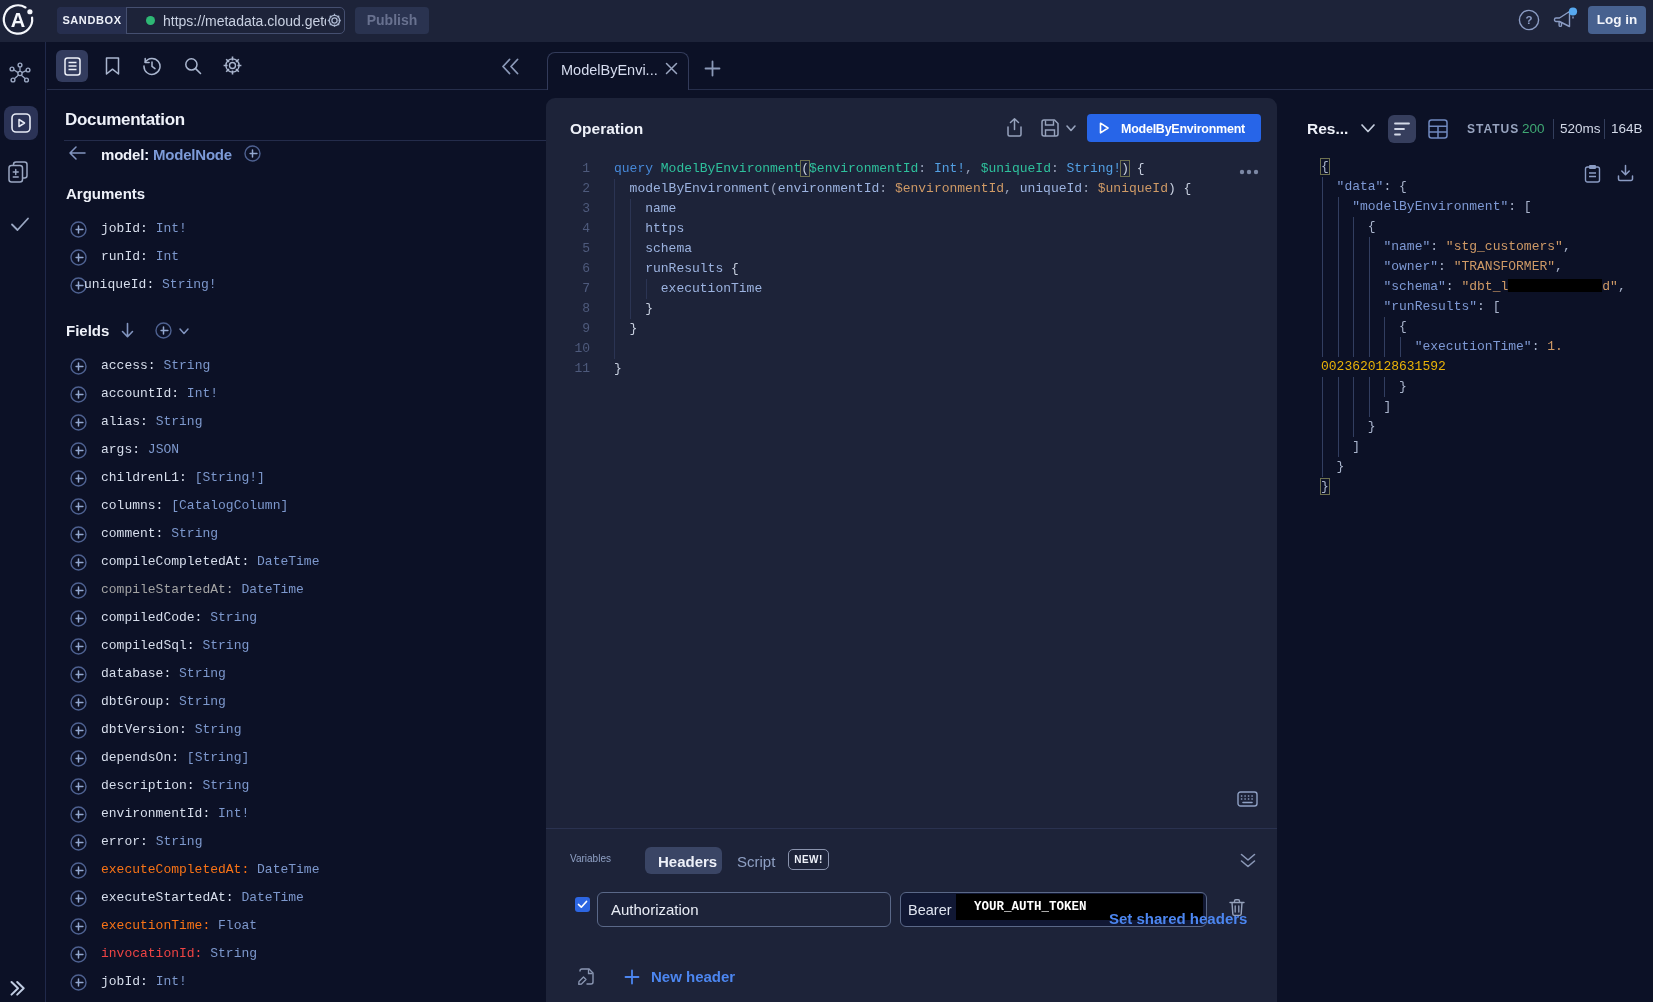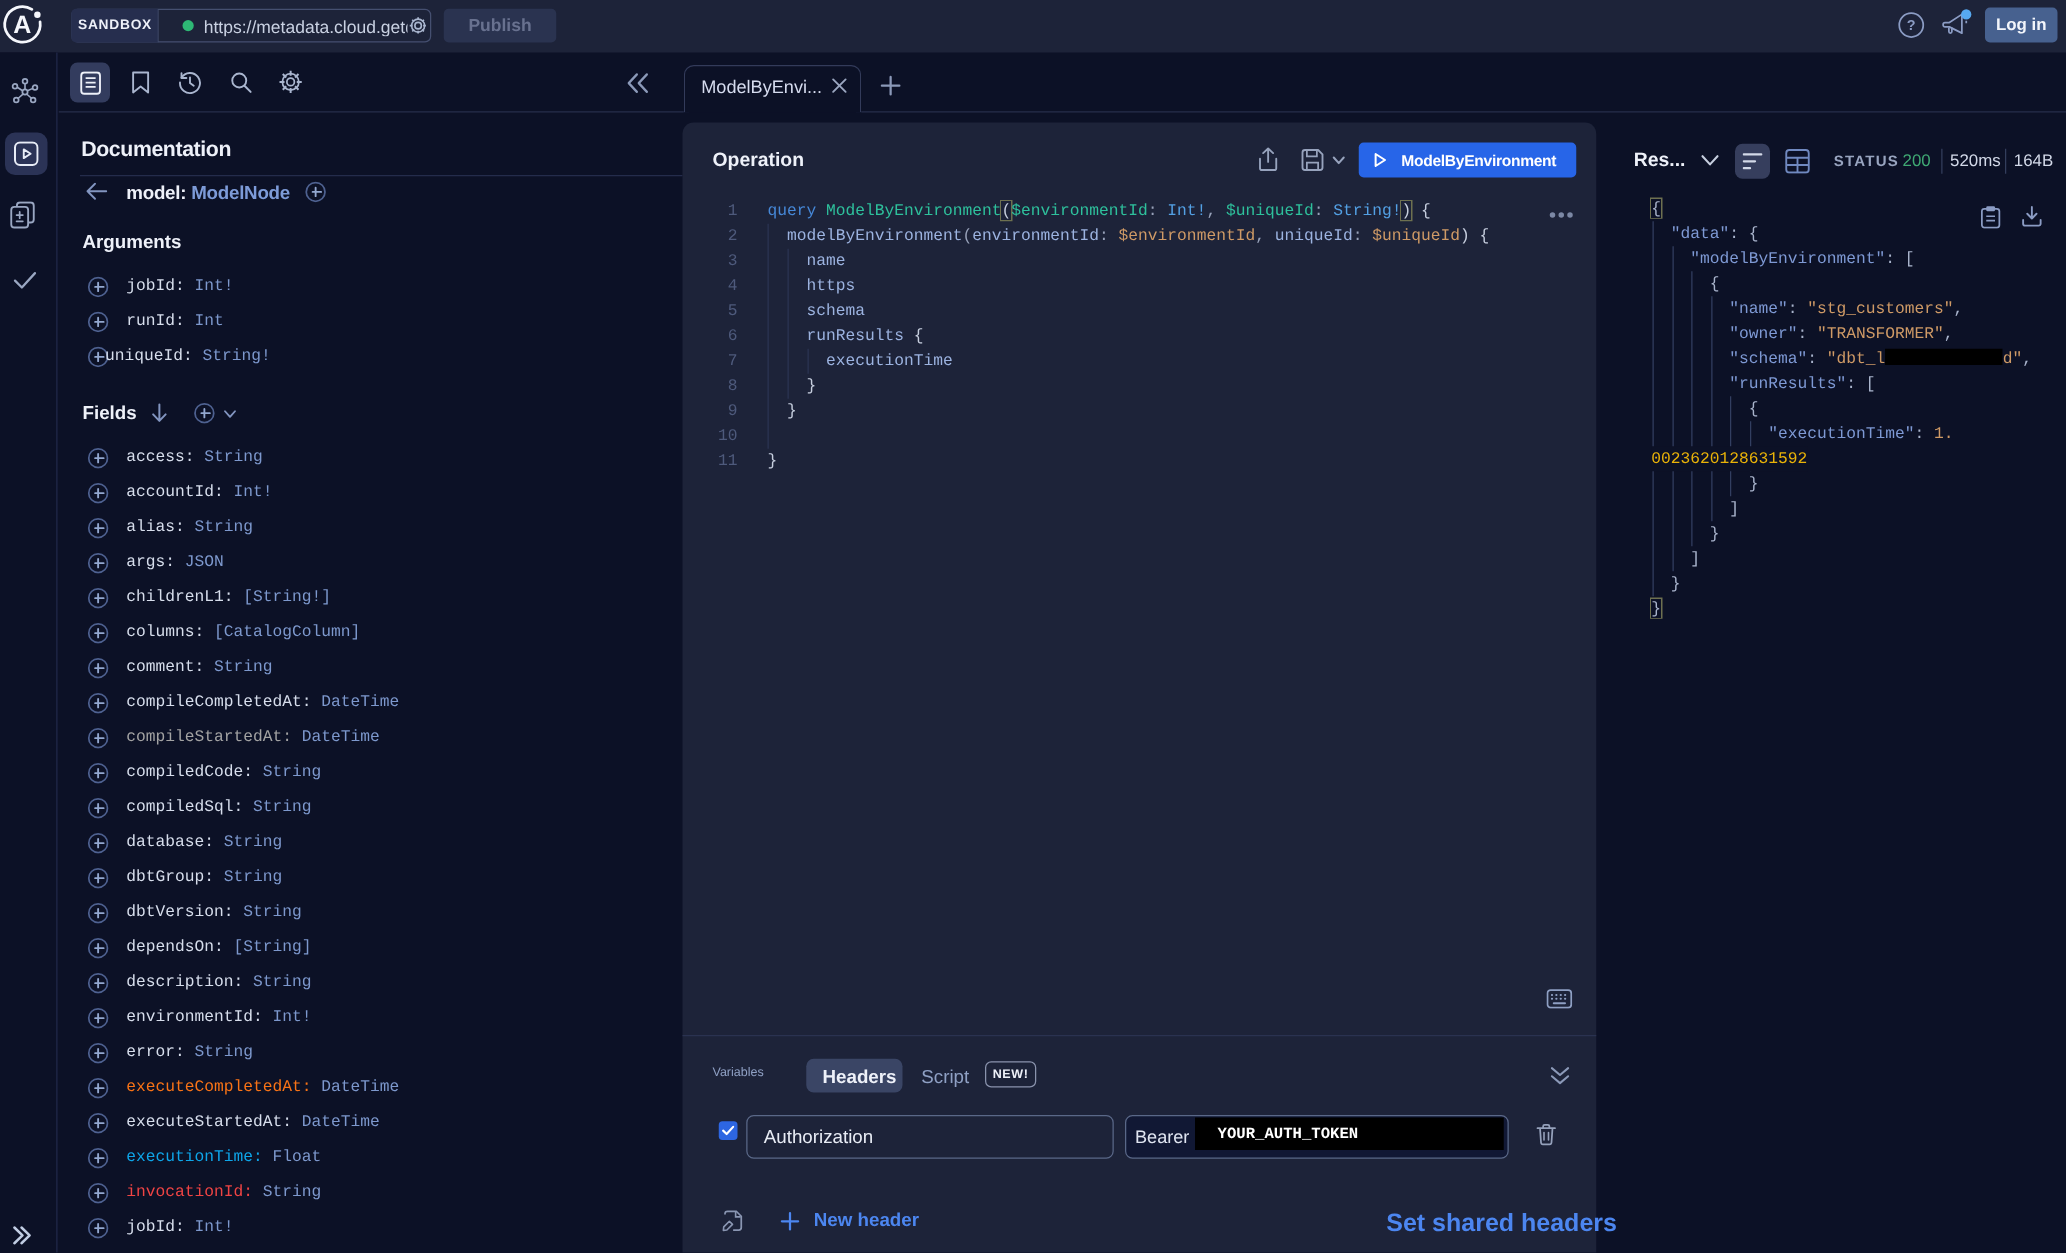--- a/index.html
+++ b/index.html
@@ -18,21 +18,21 @@
 <div class="abs" style="left:57px;top:7px;width:288px;height:27px;border:1px solid #454f70;border-radius:5px"></div>
 <div class="abs" style="left:57px;top:7px;width:70px;height:27px;background:#262e4e;border-right:1px solid #454f70;border-radius:4px 0 0 4px"></div>
 <div class="abs b" style="left:57px;top:14px;width:70px;text-align:center;font-size:11px;letter-spacing:.6px;color:#eef1f9">SANDBOX</div>
 <div class="abs" style="left:146px;top:16px;width:9px;height:9px;border-radius:50%;background:#2eb875"></div>
 <div class="abs" style="left:163px;top:13px;width:163px;height:16px;overflow:hidden;font-size:14px;color:#c9d1e2;white-space:nowrap">https://metadata.cloud.getdb</div>
 <svg style="position:absolute;left:326px;top:12px" width="17" height="17" viewBox="0 0 17 17" fill="none">
     <circle cx="8.5" cy="8.5" r="2.6" stroke="#aab6cf" stroke-width="1.3"></circle>
     <path d="M8.5 1.8 v2.2 M8.5 12.5 v2.2 M1.8 8.5 h2.2 M12.5 8.5 h2.2 M3.8 3.8 l1.55 1.55 M11.6 11.6 l1.55 1.55 M13.2 3.8 l-1.55 1.55 M5.35 11.6 l-1.55 1.55" stroke="#aab6cf" stroke-width="1.3"></path>
     <circle cx="8.5" cy="8.5" r="5.2" stroke="#aab6cf" stroke-width="1.3"></circle>
   </svg>
-<div class="abs b" style="left:355px;top:7px;width:90px;height:27px;background:#2a3350;border-radius:4px;color:#68718f;font-size:14px;text-align:center;line-height:27px">Publish</div>
+<div class="abs b" style="left:355px;top:7px;width:74px;height:27px;background:#2a3350;border-radius:4px;color:#68718f;font-size:14px;text-align:center;line-height:27px">Publish</div>
 <svg style="position:absolute;left:1518px;top:9px" width="22" height="22" viewBox="0 0 22 22" fill="none">
     <circle cx="11" cy="11" r="9.6" stroke="#8b9cc4" stroke-width="1.4"></circle>
     <text x="11" y="15.3" text-anchor="middle" font-family="Liberation Sans" font-size="11.5" font-weight="700" fill="#8b9cc4">?</text>
   </svg>
 <svg style="position:absolute;left:1552px;top:6px" width="27" height="24" viewBox="0 0 27 24" fill="none">
     <path d="M4 12 h3.5 l10 -6.5 v15 l-10 -5 h-3.5 a1.5 1.5 0 0 1 -1.5 -1.5 v-.5 a1.5 1.5 0 0 1 1.5 -1.5 z" stroke="#8b9cc4" stroke-width="1.4" stroke-linejoin="round"></path>
     <path d="M9.5 16 v3.2 a1.2 1.2 0 0 1 -2.4 0 V16" stroke="#8b9cc4" stroke-width="1.4"></path>
     <path d="M21 10.5 v2" stroke="#8b9cc4" stroke-width="1.4"></path>
     <circle cx="21" cy="5.5" r="4.1" fill="#57a9f0"></circle>
   </svg>
@@ -232,21 +232,21 @@
 <div class="abs mono" style="left:101px;top:860px"><span style="color:#f97316">executeCompletedAt:</span> <span style="color:#7d98cd">DateTime</span></div>
 <svg style="position:absolute;left:69.5px;top:889.5px" width="17.0" height="17.0" viewBox="0 0 17.0 17.0" fill="none">
     <circle cx="8.5" cy="8.5" r="7.5" stroke="#4e6190" stroke-width="1.4"></circle>
     <path d="M8.5 5.1 v6.8 M6.1 8.5 h6.8" stroke="#93a8d0" stroke-width="1.5" stroke-linecap="round"></path>
   </svg>
 <div class="abs mono" style="left:101px;top:888px"><span style="color:#d7deec">executeStartedAt:</span> <span style="color:#7d98cd">DateTime</span></div>
 <svg style="position:absolute;left:69.5px;top:917.5px" width="17.0" height="17.0" viewBox="0 0 17.0 17.0" fill="none">
     <circle cx="8.5" cy="8.5" r="7.5" stroke="#4e6190" stroke-width="1.4"></circle>
     <path d="M8.5 5.1 v6.8 M6.1 8.5 h6.8" stroke="#93a8d0" stroke-width="1.5" stroke-linecap="round"></path>
   </svg>
-<div class="abs mono" style="left:101px;top:916px"><span style="color:#0ea5e9">executionTime:</span> <span style="color:#7d98cd">Float</span></div>
+<div class="abs mono" style="left:101px;top:916px"><span style="color:#f97316">executionTime:</span> <span style="color:#7d98cd">Float</span></div>
 <svg style="position:absolute;left:69.5px;top:945.5px" width="17.0" height="17.0" viewBox="0 0 17.0 17.0" fill="none">
     <circle cx="8.5" cy="8.5" r="7.5" stroke="#4e6190" stroke-width="1.4"></circle>
     <path d="M8.5 5.1 v6.8 M6.1 8.5 h6.8" stroke="#93a8d0" stroke-width="1.5" stroke-linecap="round"></path>
   </svg>
 <div class="abs mono" style="left:101px;top:944px"><span style="color:#ef4444">invocationId:</span> <span style="color:#7d98cd">String</span></div>
 <svg style="position:absolute;left:69.5px;top:973.5px" width="17.0" height="17.0" viewBox="0 0 17.0 17.0" fill="none">
     <circle cx="8.5" cy="8.5" r="7.5" stroke="#4e6190" stroke-width="1.4"></circle>
     <path d="M8.5 5.1 v6.8 M6.1 8.5 h6.8" stroke="#93a8d0" stroke-width="1.5" stroke-linecap="round"></path>
   </svg>
 <div class="abs mono" style="left:101px;top:972px"><span style="color:#d7deec">jobId:</span> <span style="color:#7d98cd">Int!</span></div>
@@ -326,21 +326,21 @@
   </svg>
 <svg style="position:absolute;left:577px;top:967px" width="20" height="20" viewBox="0 0 20 20" fill="none">
     <path d="M3 4 a2 2 0 0 1 2 -2 h7 l4 4 v9 a2 2 0 0 1 -2 2 h-4" stroke="#8a96b2" stroke-width="1.4" stroke-linecap="round"></path>
     <path d="M11.5 2.3 V6.5 h4" stroke="#8a96b2" stroke-width="1.3"></path>
     <path d="M2 14.5 l4.5 -4.5 2.5 2.5 -4.5 4.5 -2.8 .3 z" stroke="#8a96b2" stroke-width="1.3" stroke-linejoin="round"></path>
   </svg>
 <svg style="position:absolute;left:624px;top:969px" width="16" height="16" viewBox="0 0 16 16" fill="none">
     <path d="M8 1.5 v13 M1.5 8 h13" stroke="#4c86f0" stroke-width="1.8" stroke-linecap="round"></path>
   </svg>
 <div class="abs b" style="left:651px;top:968px;font-size:15px;color:#4c86f0">New header</div>
-<div class="abs b" style="left:1109px;top:968px;font-size:20px;color:#4c86f0">Set shared headers</div>
+<div class="abs b" style="left:1109px;top:910px;font-size:15px;color:#4c86f0">Set shared headers</div>
 <div class="abs b" style="left:1307px;top:120px;font-size:15.5px;color:#eef1f9">Res...</div>
 <svg style="position:absolute;left:1360px;top:123px" width="16" height="11" viewBox="0 0 16 11" fill="none">
     <path d="M2 2 L8 8.5 L14 2" stroke="#c6cede" stroke-width="1.7" stroke-linecap="round" stroke-linejoin="round"></path>
   </svg>
 <div class="abs" style="left:1388px;top:115px;width:28px;height:28px;background:#363e5d;border-radius:6px"></div>
 <svg style="position:absolute;left:1394px;top:121px" width="17" height="16" viewBox="0 0 17 16" fill="none">
     <path d="M1 2.5 h14 M1 8 h9 M1 13.5 h5" stroke="#d3d9e8" stroke-width="1.8" stroke-linecap="round"></path>
   </svg>
 <svg style="position:absolute;left:1428px;top:119px" width="20" height="20" viewBox="0 0 20 20" fill="none">
     <rect x="1" y="1" width="18" height="18" rx="2.5" stroke="#7089c0" stroke-width="1.5"></rect>

